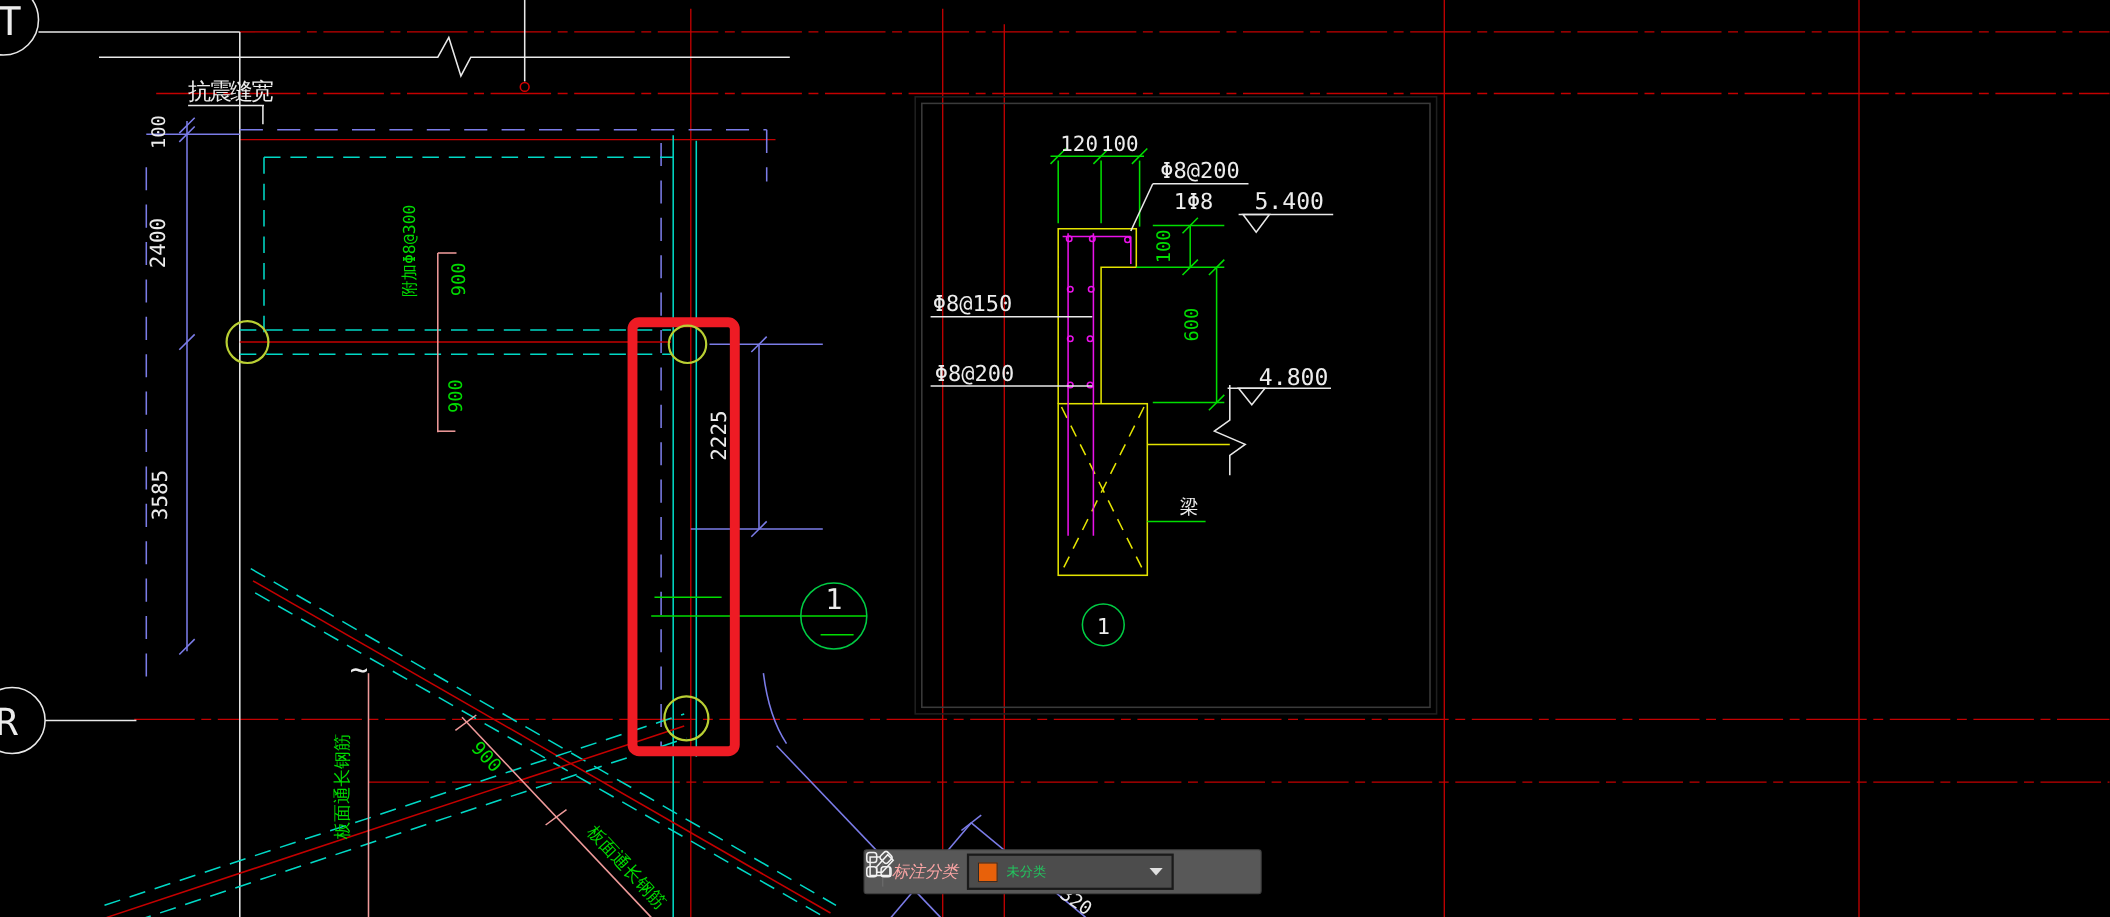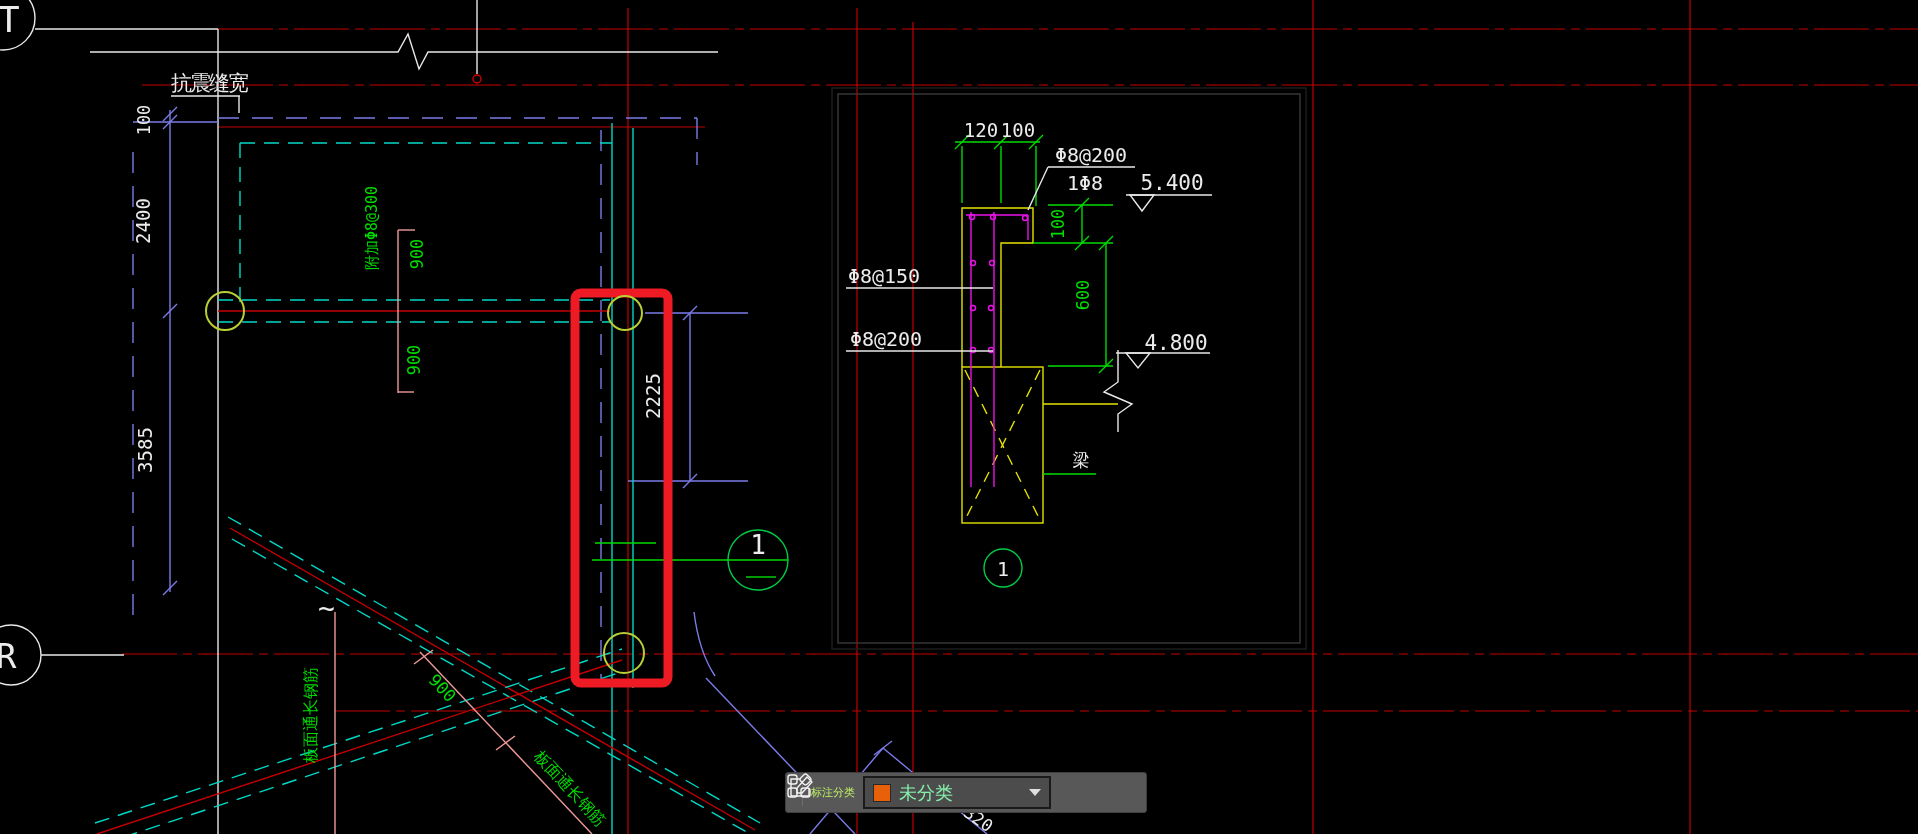--- a/index.html
+++ b/index.html
@@ -11,25 +11,25 @@
   .m{stroke:#ea12ea;} .pk{stroke:#ef9a9a;} .yg{stroke:#b9cf33;stroke-width:2;}
   .hl{stroke:#ee1b24;stroke-width:9;}
   .dc{stroke-dasharray:15 9;} .dp{stroke-dasharray:21 13;} .dd{stroke-dasharray:55 6 9 6;}
   .dy{stroke-dasharray:11 8;}
   text{font-family:"DejaVu Sans Mono",monospace;}
   .tw{fill:#ececec;stroke:none;} .tg{fill:#00dd00;stroke:none;}
   .toolbar{position:absolute;left:785px;top:772px;width:362px;height:41px;background:#585858;
     border:1px solid #3f3f3f;border-radius:3px;display:flex;align-items:center;gap:8px;
     padding:0 8px;box-sizing:border-box;font-family:"DejaVu Sans Mono",monospace;}
   .tb-sep{width:1px;height:26px;background:#6d6d6d;}
-  .tb-label{color:#bef264;font-size:11px;white-space:nowrap;}
+  .tb-label{color:#fca5a5;font-size:15px;white-space:nowrap;font-style:italic;}
   .dropdown{display:flex;align-items:center;gap:8px;width:188px;height:33px;background:#4c4c4c;
     border:2px solid #1a1a1a;box-sizing:border-box;padding:0 8px;cursor:pointer;}
   .swatch{width:16px;height:16px;background:#e8610a;border:1px solid #2a2a2a;flex:0 0 auto;}
-  .dd-label{color:#86efac;font-size:18px;flex:1;white-space:nowrap;overflow:hidden;}
+  .dd-label{color:#22c55e;font-size:12px;flex:1;white-space:nowrap;overflow:hidden;}
   .caret{width:0;height:0;border-left:6px solid transparent;border-right:6px solid transparent;
     border-top:7px solid #e0e0e0;}
   .iconbtn{display:flex;align-items:center;justify-content:center;cursor:pointer;}
 </style>
 </head>
 <body>
 
 <div class="stage">
 <svg width="1918" height="834" viewBox="0 0 1918 834">
 

